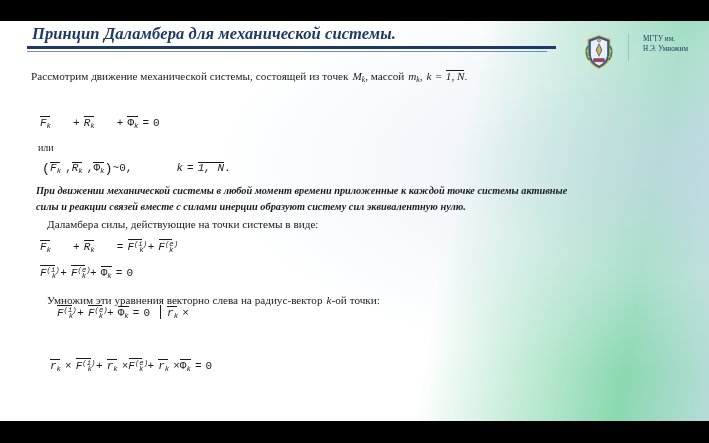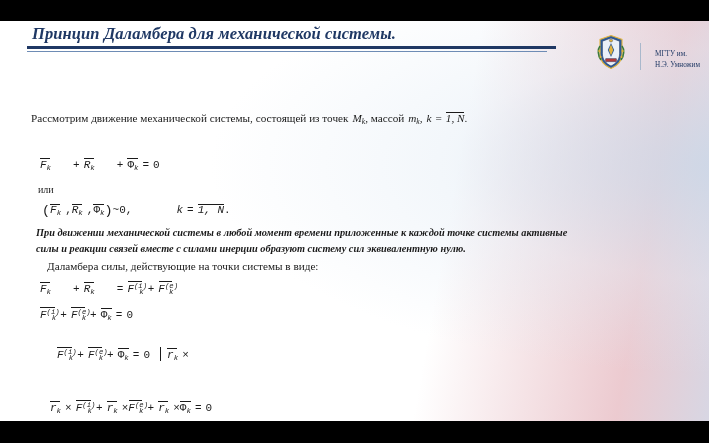--- a/index.html
+++ b/index.html
@@ -26,21 +26,21 @@
   .letterbox.top  { top: 0;   height: 21px; }
   .letterbox.bot  { top: 421px; height: 22px; }
 
   
   .slide {
     position: absolute;
     left: 0;
     top: 21px;
     width: 709px;
     height: 400px;
-    background: #fca5a5;
+    background: #22c55e;
     overflow: hidden;
   }
   
   .slide-wash-a {
     position: absolute;
     inset: 0;
     background: linear-gradient(100deg,
         rgba(255,255,255,1) 0%,
         rgba(255,255,255,1) 62%,
         rgba(223,233,243,0.55) 88%,
@@ -82,24 +82,24 @@
     left: 27px;
     top: 29.5px;
     width: 520px;
     height: 1.4px;
     background: #6E8CB5;
   }
 
   
   .logo-block {
     position: absolute;
-    left: 596px;
+    left: 584px;
     top: 13px;
     display: flex;
-    align-items: flex-end;
+    align-items: flex-start;
     gap: 14px;
   }
   .crest { width: 30px; height: 36px; display:block; }
   .logo-divider {
     width: 1px;
     height: 27px;
     background: #A9B8CC;
   }
   .logo-text {
     font-size: 7.2px;
@@ -114,21 +114,20 @@
     position: absolute;
     left: 0;
     top: 0;
     width: 709px;
     height: 400px;
   }
   .line {
     position: absolute;
     white-space: nowrap;
     color: #1A1A1A;
-    margin-top: 42px;
   }
   .para {
     font-size: 11.2px;
     font-family: "Liberation Serif", serif;
   }
   .para-italic {
     font-size: 10.3px;
     font-style: italic;
     font-weight: bold;
     font-family: "Liberation Serif", serif;
@@ -252,20 +251,23 @@
     <div class="line para" style="left:47px; top:197px;">Даламбера силы, действующие на точки системы в виде:</div>
 
     <div class="line eq" style="left:40px; top:219px;">
       <span class="vec"><span>F</span><sub class="m">k</sub></span><span class="sp-lg"></span><span class="op">+</span><span class="sp"></span><span class="vec"><span>R</span><sub class="m">k</sub></span><span class="sp-lg"></span><span class="op">=</span><span class="sp"></span><span class="vec"><span>F</span><sup class="m">(i)</sup><sub class="m" style="margin-left:-1.05em">k</sub></span><span class="sp"></span><span class="op">+</span><span class="sp"></span><span class="vec"><span>F</span><sup class="m">(e)</sup><sub class="m" style="margin-left:-1.2em">k</sub></span>
     </div>
 
     <div class="line eq" style="left:40px; top:245px;">
       <span class="vec"><span>F</span><sup class="m">(i)</sup><sub class="m" style="margin-left:-1.05em">k</sub></span><span class="sp"></span><span class="op">+</span><span class="sp"></span><span class="vec"><span>F</span><sup class="m">(e)</sup><sub class="m" style="margin-left:-1.2em">k</sub></span><span class="sp"></span><span class="op">+</span><span class="sp"></span><span class="vec vecwide"><span class="op">Φ</span><sub class="m">k</sub></span><span class="sp"></span><span class="op">=</span><span class="sp"></span><span class="op">0</span>
     </div>
 
+    <div class="line para" style="left:47px; top:273px;">
+      <span>Умножим эти уравнения векторно слева на радиус-вектор</span><span class="sp"></span><i><span>k</span></i><span>-ой точки:</span>
+    </div>
 
     <div class="line eq" style="left:57px; top:284px;">
       <span class="vec"><span>F</span><sup class="m">(i)</sup><sub class="m" style="margin-left:-1.05em">k</sub></span><span class="sp"></span><span class="op">+</span><span class="sp"></span><span class="vec"><span>F</span><sup class="m">(e)</sup><sub class="m" style="margin-left:-1.2em">k</sub></span><span class="sp"></span><span class="op">+</span><span class="sp"></span><span class="vec vecwide"><span class="op">Φ</span><sub class="m">k</sub></span><span class="sp"></span><span class="op">=</span><span class="sp"></span><span class="op">0</span><span class="vbar"></span><span class="vec"><span>r</span><sub class="m">k</sub></span><span class="sp"></span><span class="op">×</span>
     </div>
 
     <div class="line eq" style="left:50px; top:338px;">
       <span class="vec"><span>r</span><sub class="m">k</sub></span><span class="sp"></span><span class="op">×</span><span class="sp"></span><span class="vec"><span>F</span><sup class="m">(i)</sup><sub class="m" style="margin-left:-1.05em">k</sub></span><span class="sp"></span><span class="op">+</span><span class="sp"></span><span class="vec"><span>r</span><sub class="m">k</sub></span><span class="sp"></span><span class="op">×</span><span class="vec"><span>F</span><sup class="m">(e)</sup><sub class="m" style="margin-left:-1.2em">k</sub></span><span class="sp"></span><span class="op">+</span><span class="sp"></span><span class="vec"><span>r</span><sub class="m">k</sub></span><span class="sp"></span><span class="op">×</span><span class="vec vecwide"><span class="op">Φ</span><sub class="m">k</sub></span><span class="sp"></span><span class="op">=</span><span class="sp"></span><span class="op">0</span>
     </div>
 
   </div>

